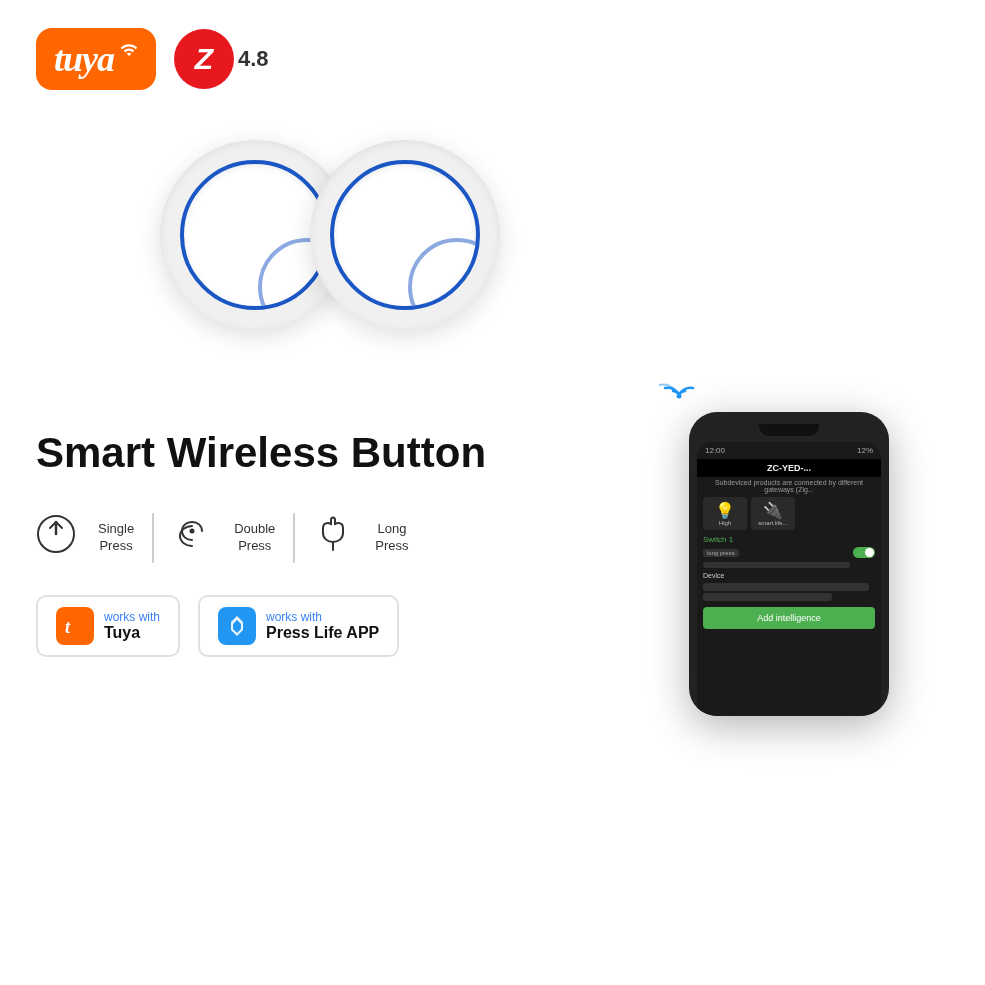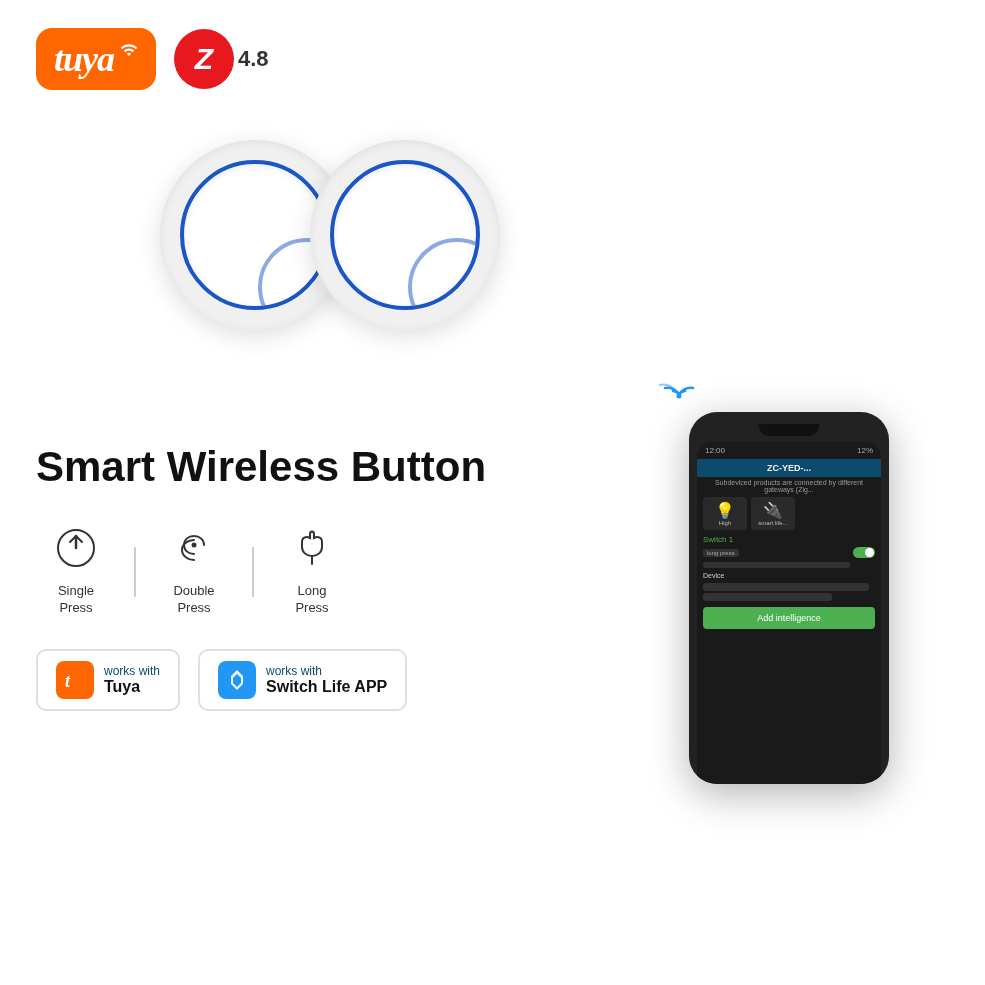--- a/index.html
+++ b/index.html
@@ -142,23 +142,23 @@
 
     
     .press-types {
       display: flex;
       align-items: center;
       gap: 0;
       margin-bottom: 32px;
     }
     .press-item {
       display: flex;
-      flex-direction: column;
-      align-items: center;
-      gap: 6px;
+      flex-direction: row;
+      align-items: center;
+      gap: 22px;
       min-width: 80px;
     }
     .press-icon {
       font-size: 36px;
       color: #333;
     }
     .press-label {
       font-size: 13px;
       color: #333;
       text-align: center;
@@ -200,40 +200,40 @@
     }
     .badge-icon-smartlife {
       background: #2196F3;
     }
     .badge-text {
       display: flex;
       flex-direction: column;
     }
     .badge-works {
       font-size: 12px;
-      color: #0c4a6e;
+      color: #3b82f6;
     }
     .badge-name {
       font-size: 16px;
       font-weight: bold;
       color: #111;
     }
 
     
     .right-section {
       width: 320px;
       position: relative;
       display: flex;
       flex-direction: column;
       align-items: center;
     }
 
     .phone-frame {
       width: 200px;
-      height: 372px;
+      height: 304px;
       background: #222;
       border-radius: 28px;
       padding: 12px 8px;
       box-shadow: 0 10px 40px rgba(0,0,0,0.3);
       position: relative;
       overflow: hidden;
     }
     .phone-notch {
       width: 60px;
       height: 12px;
@@ -255,21 +255,21 @@
       padding: 4px 8px;
       display: flex;
       justify-content: space-between;
       align-items: center;
     }
     .app-status-text {
       color: #aaa;
       font-size: 8px;
     }
     .app-device-name {
-      background: #0c4a6e;
+      background: #000000;
       color: #eee;
       font-size: 9px;
       font-weight: bold;
       padding: 4px 8px;
       text-align: center;
     }
     .app-subtitle {
       color: #999;
       font-size: 7px;
       text-align: center;
@@ -446,21 +446,21 @@
 
       <div class="works-badge">
         <div class="badge-icon badge-icon-smartlife">
           <svg width="28" height="28" viewBox="0 0 28 28" fill="white">
             <path d="M14 4 L20 10 L20 18 L14 24 L8 18 L8 10 Z" fill="white" opacity="0.9"></path>
             <path d="M14 8 L18 12 L18 17 L14 21 L10 17 L10 12 Z" fill="#2196F3"></path>
           </svg>
         </div>
         <div class="badge-text">
           <span class="badge-works">works with</span>
-          <span class="badge-name">Switch Life APP</span>
+          <span class="badge-name">Press Life APP</span>
         </div>
       </div>
     </div>
   </div>
 
   <div class="right-section">
 
     <div style="align-self: flex-start; margin-left: 30px; margin-bottom: 8px;">
       <svg width="40" height="30" viewBox="0 0 40 30" fill="none">
         <path d="M20 24 C18 22 16 21 14 21" stroke="#2196F3" stroke-width="2.5" stroke-linecap="round" fill="none"></path>

